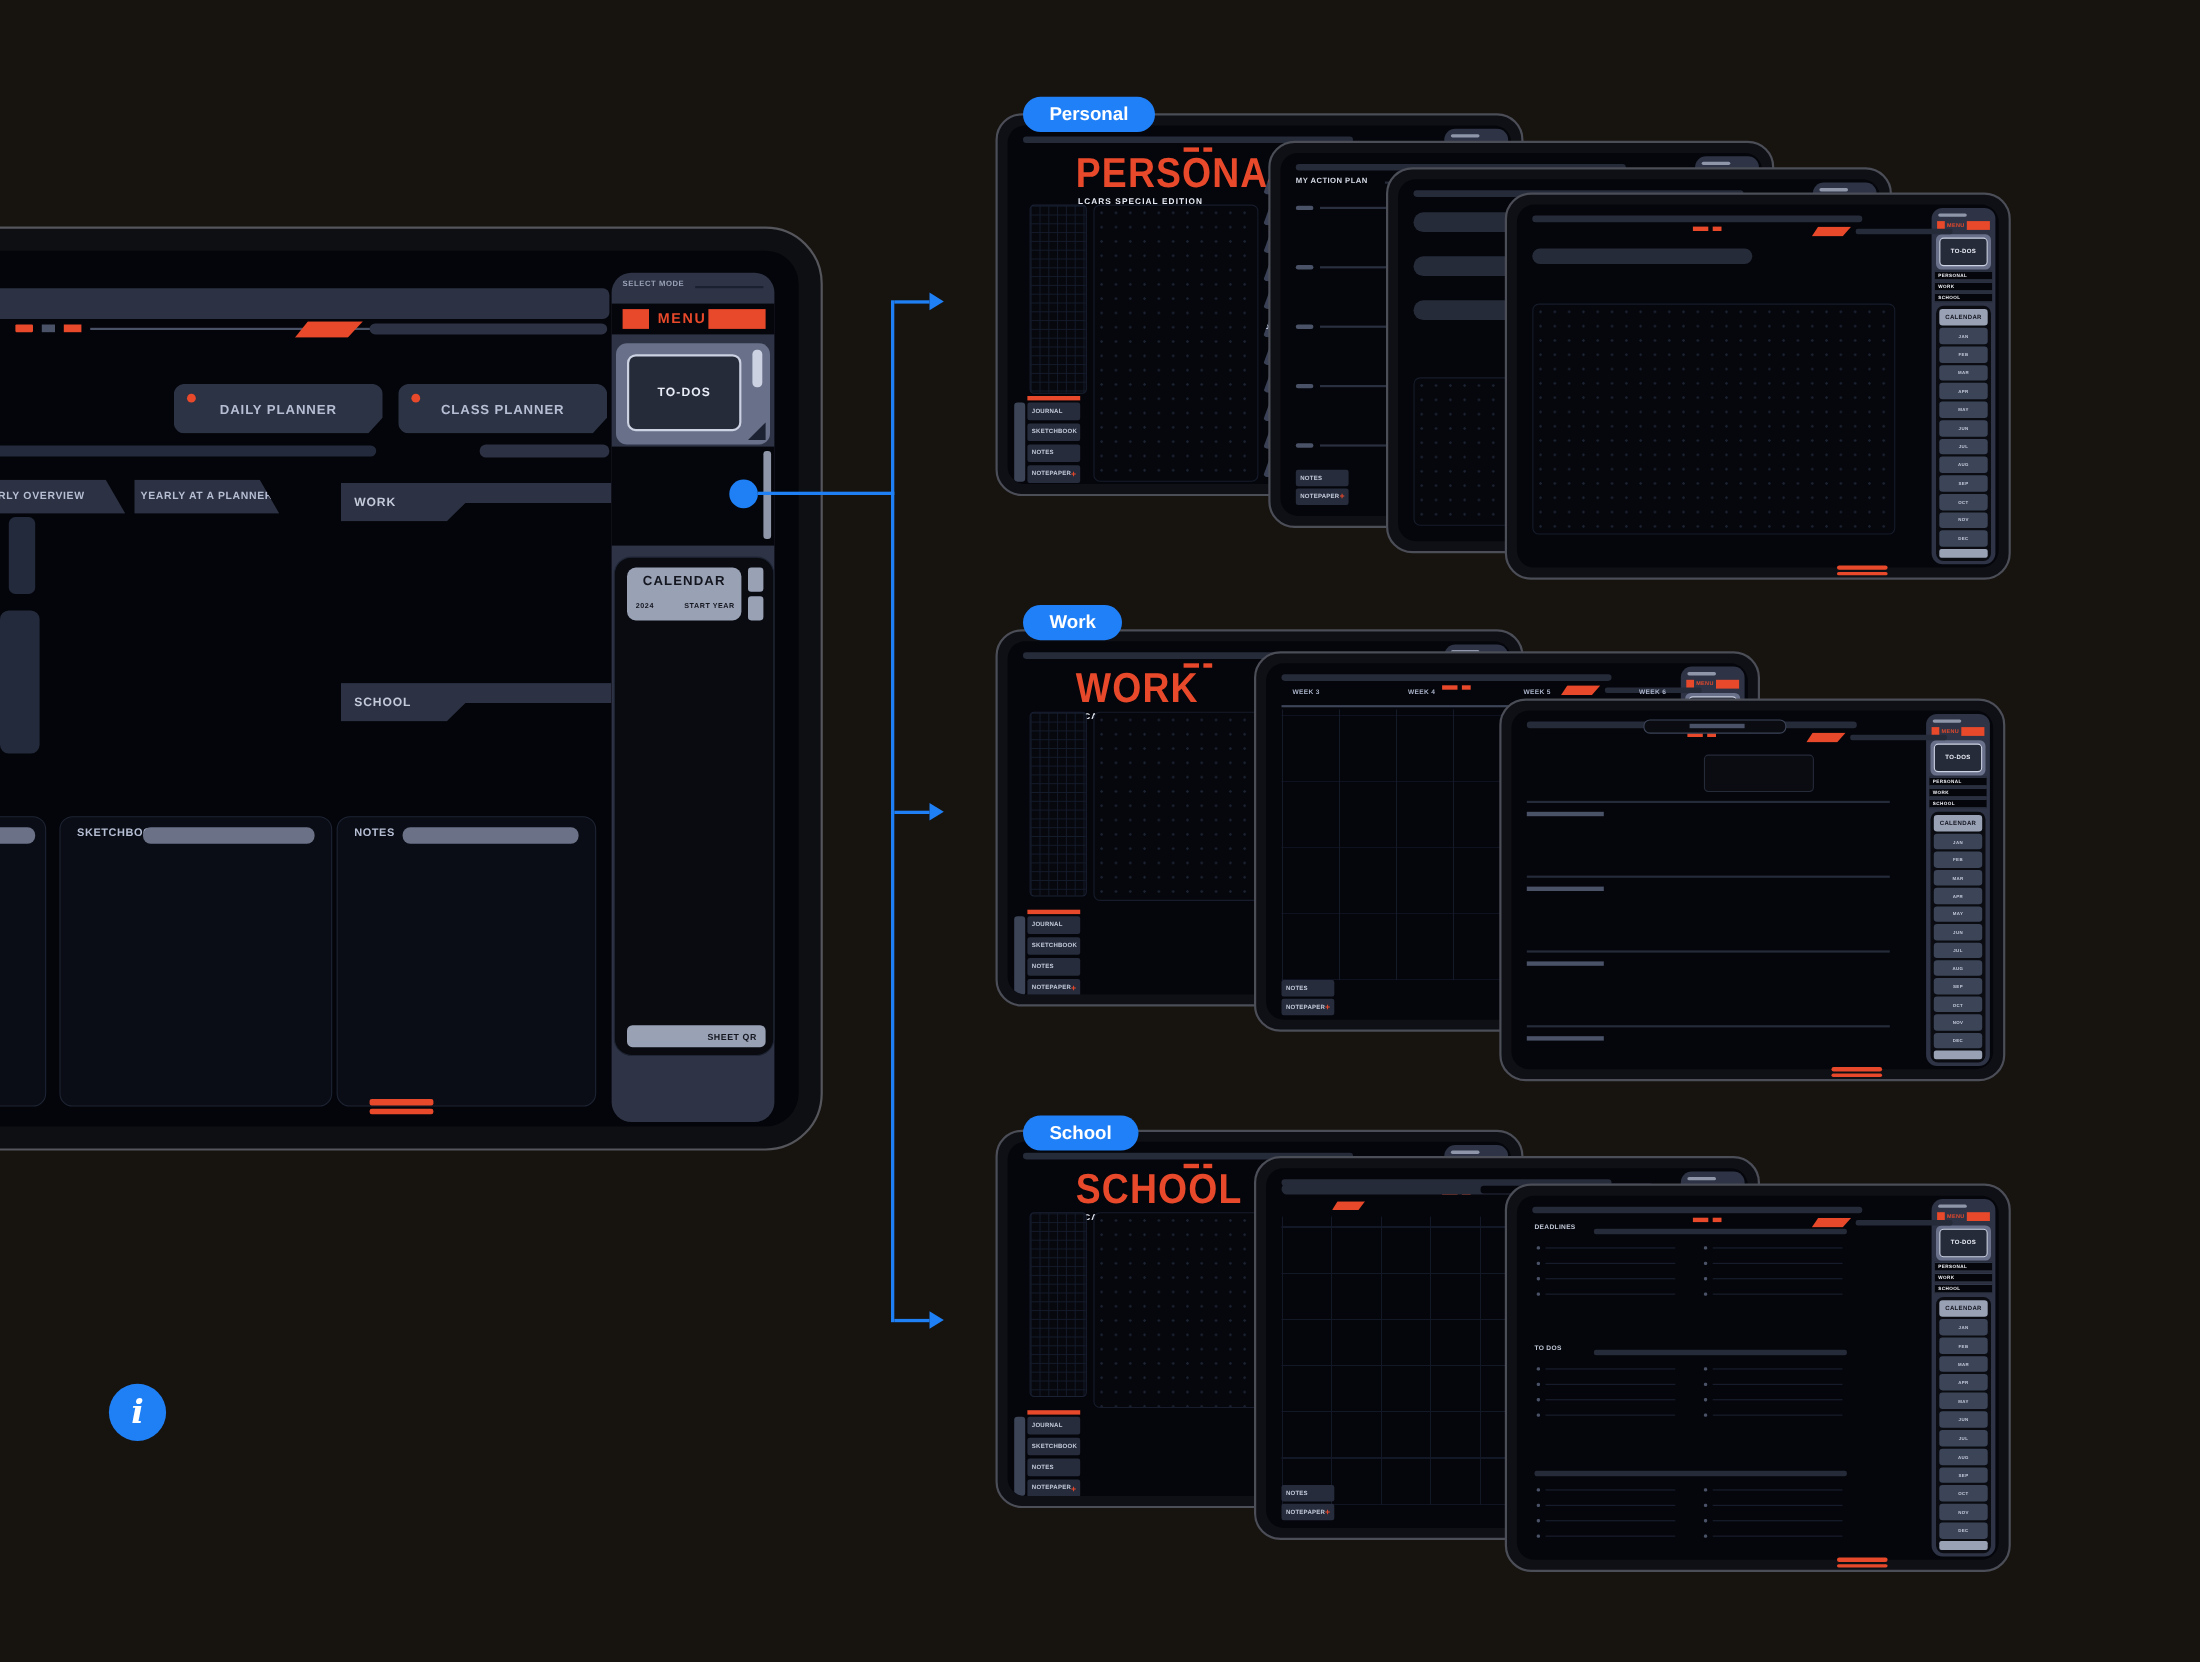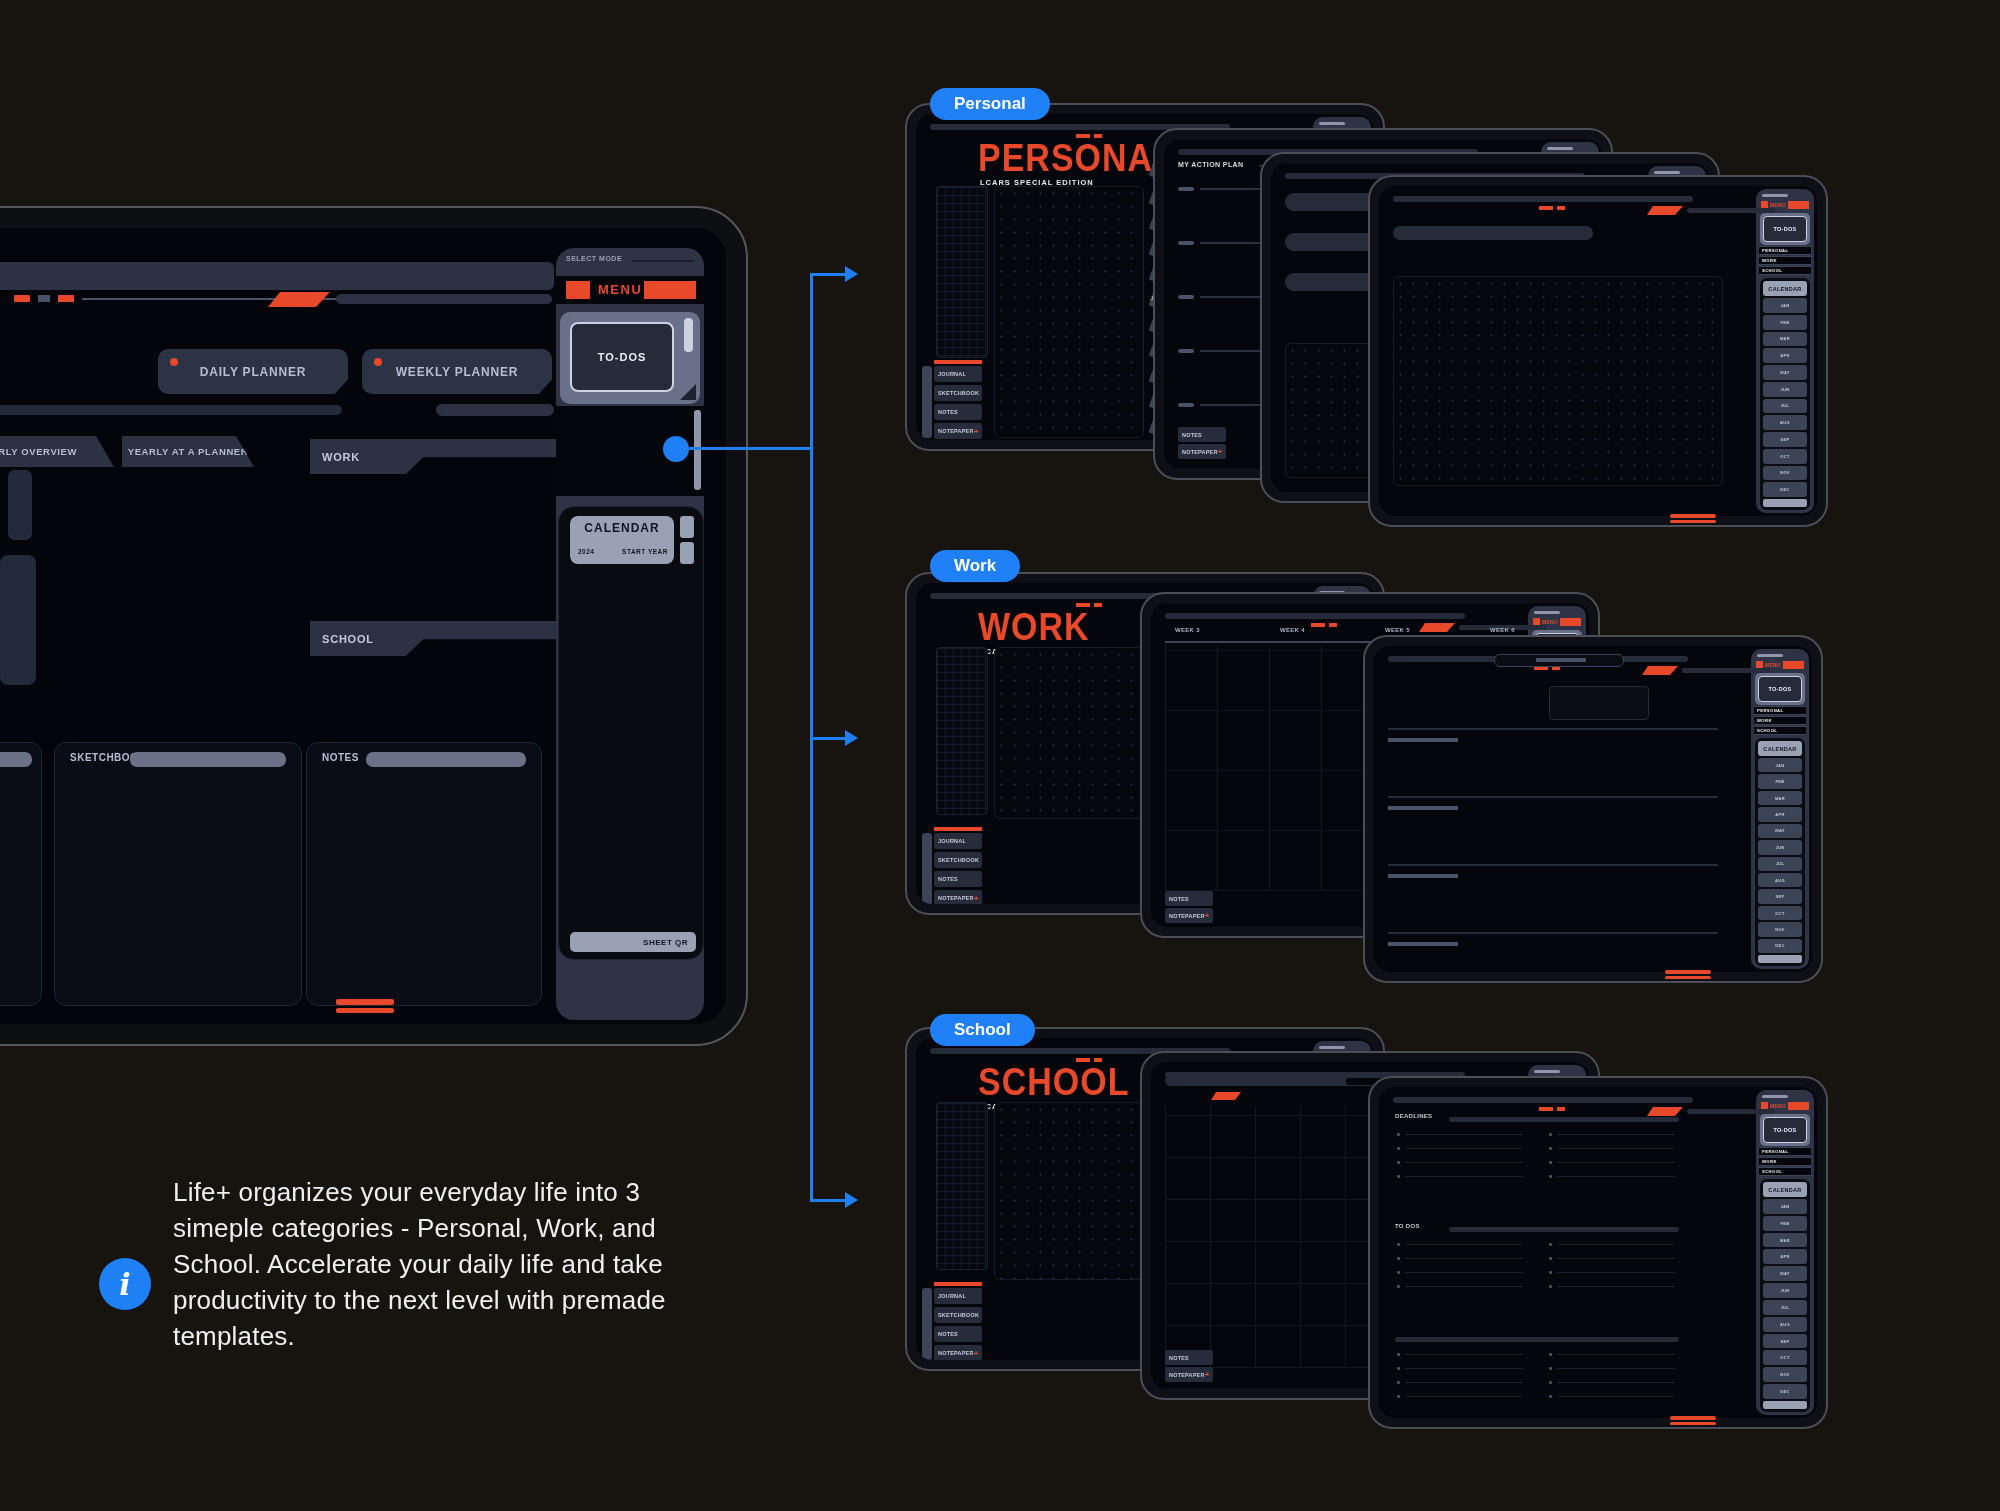--- a/index.html
+++ b/index.html
@@ -102,21 +102,21 @@
   <div class="abs z3" style="left:82px;top:298px;width:320px;height:2px;background:#4a5268;"></div>
   <div class="abs z3 red" style="left:268px;top:292px;width:62px;height:15px;clip-path:polygon(12px 0,100% 0,calc(100% - 14px) 100%,0 100%);"></div>
   <div class="bar z3" style="left:336px;top:294px;width:216px;height:10px;background:#2c3143;"></div>
 
   <div class="tbtn z3" style="left:158px;top:349px;width:190px;height:45px;">
     <span class="dot"></span>
     <span>DAILY PLANNER</span>
   </div>
   <div class="tbtn z3" style="left:362px;top:349px;width:190px;height:45px;">
     <span class="dot"></span>
-    <span>WEEKLY PLANNER</span>
+    <span>CLASS PLANNER</span>
   </div>
   <div class="bar z3" style="left:-60px;top:405px;width:402px;height:10px;background:#232a3b;"></div>
   <div class="bar z3" style="left:436px;top:404px;width:118px;height:12px;background:#2c3143;"></div>
 
   <div class="ytab z3" style="left:-60px;top:436px;width:174px;height:31px;">
     <span>YEARLY OVERVIEW</span>
   </div>
   <div class="ytab z3" style="left:122px;top:436px;width:132px;height:31px;">
     <span>YEARLY AT A PLANNER</span>
   </div>
@@ -275,21 +275,20 @@
   <div class="cline" style="left:813px;top:273px;width:32px;height:3px;"></div>
   <div class="chead" style="left:845px;top:266px;"></div>
   <div class="cline" style="left:813px;top:737px;width:32px;height:3px;"></div>
   <div class="chead" style="left:845px;top:730px;"></div>
   <div class="cline" style="left:813px;top:1199px;width:32px;height:3px;"></div>
   <div class="chead" style="left:845px;top:1192px;"></div>
 
   <div id="info-icon">
       <span>i</span>
     </div>
-  <div id="info-text">Life+ organizes your everyday life into 3 simeple categories - Personal, Work, and School. Accelerate your daily life and take productivity to the next level with premade templates.</div>
 
   <div id="groups"></div>
 <div class="card" style="position: absolute; left: 905px; top: 103px; width: 480px; height: 348px;">
       <div class="scr">
         <div class="cside">
           <div style="width: 26px; height: 3px; background: rgb(143, 150, 170); border-radius: 2px; margin-top: 2px; margin-left: 3px;"></div>
           <div class="cs-menu">
             <div class="m1"></div>
             <div class="mt">MENU</div>
             <div class="m2"></div>

